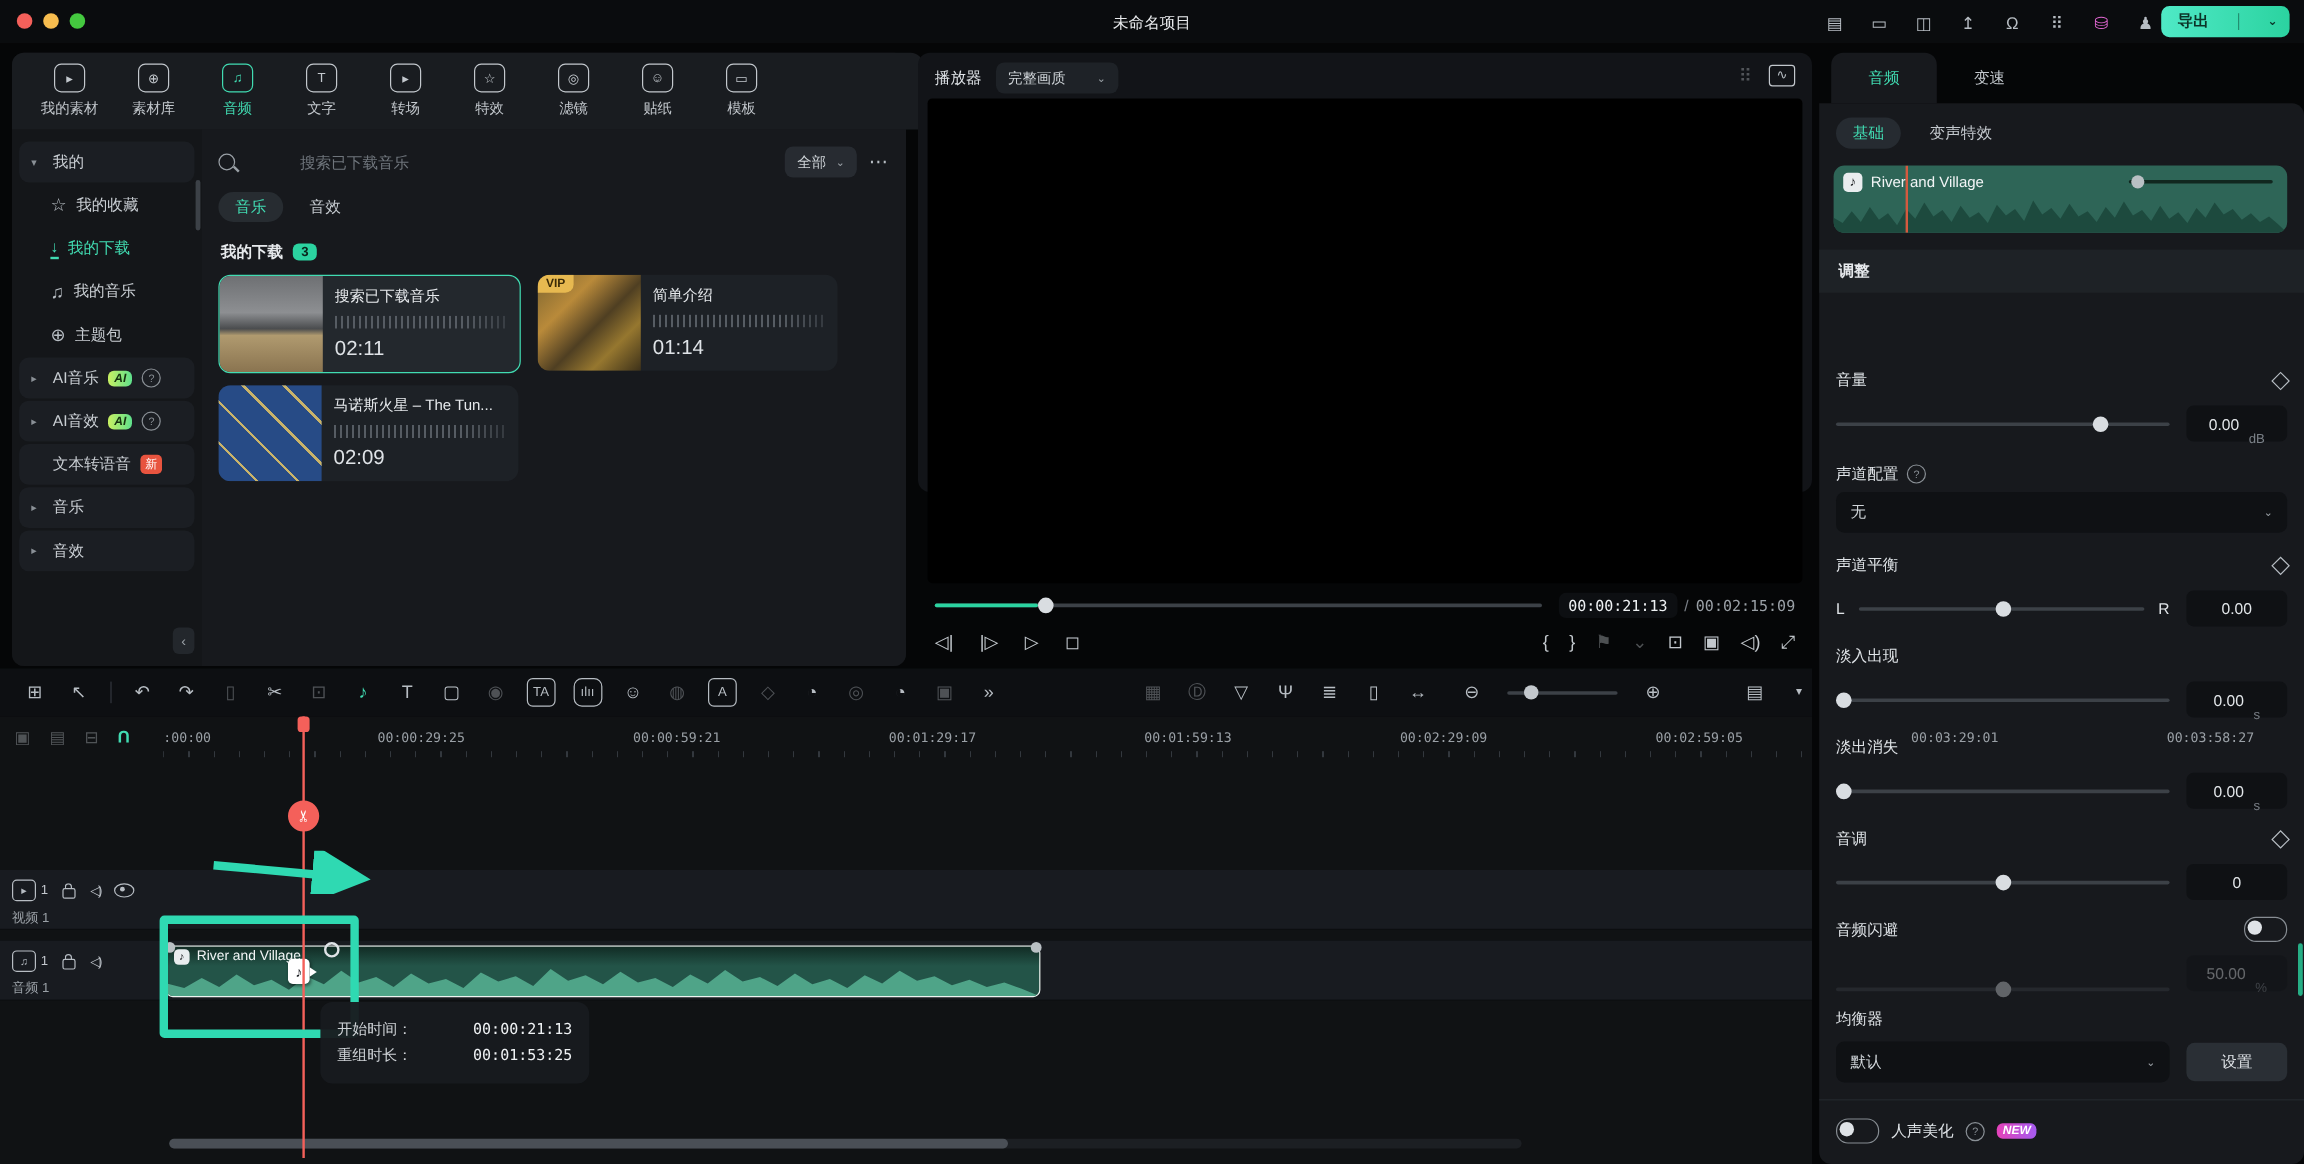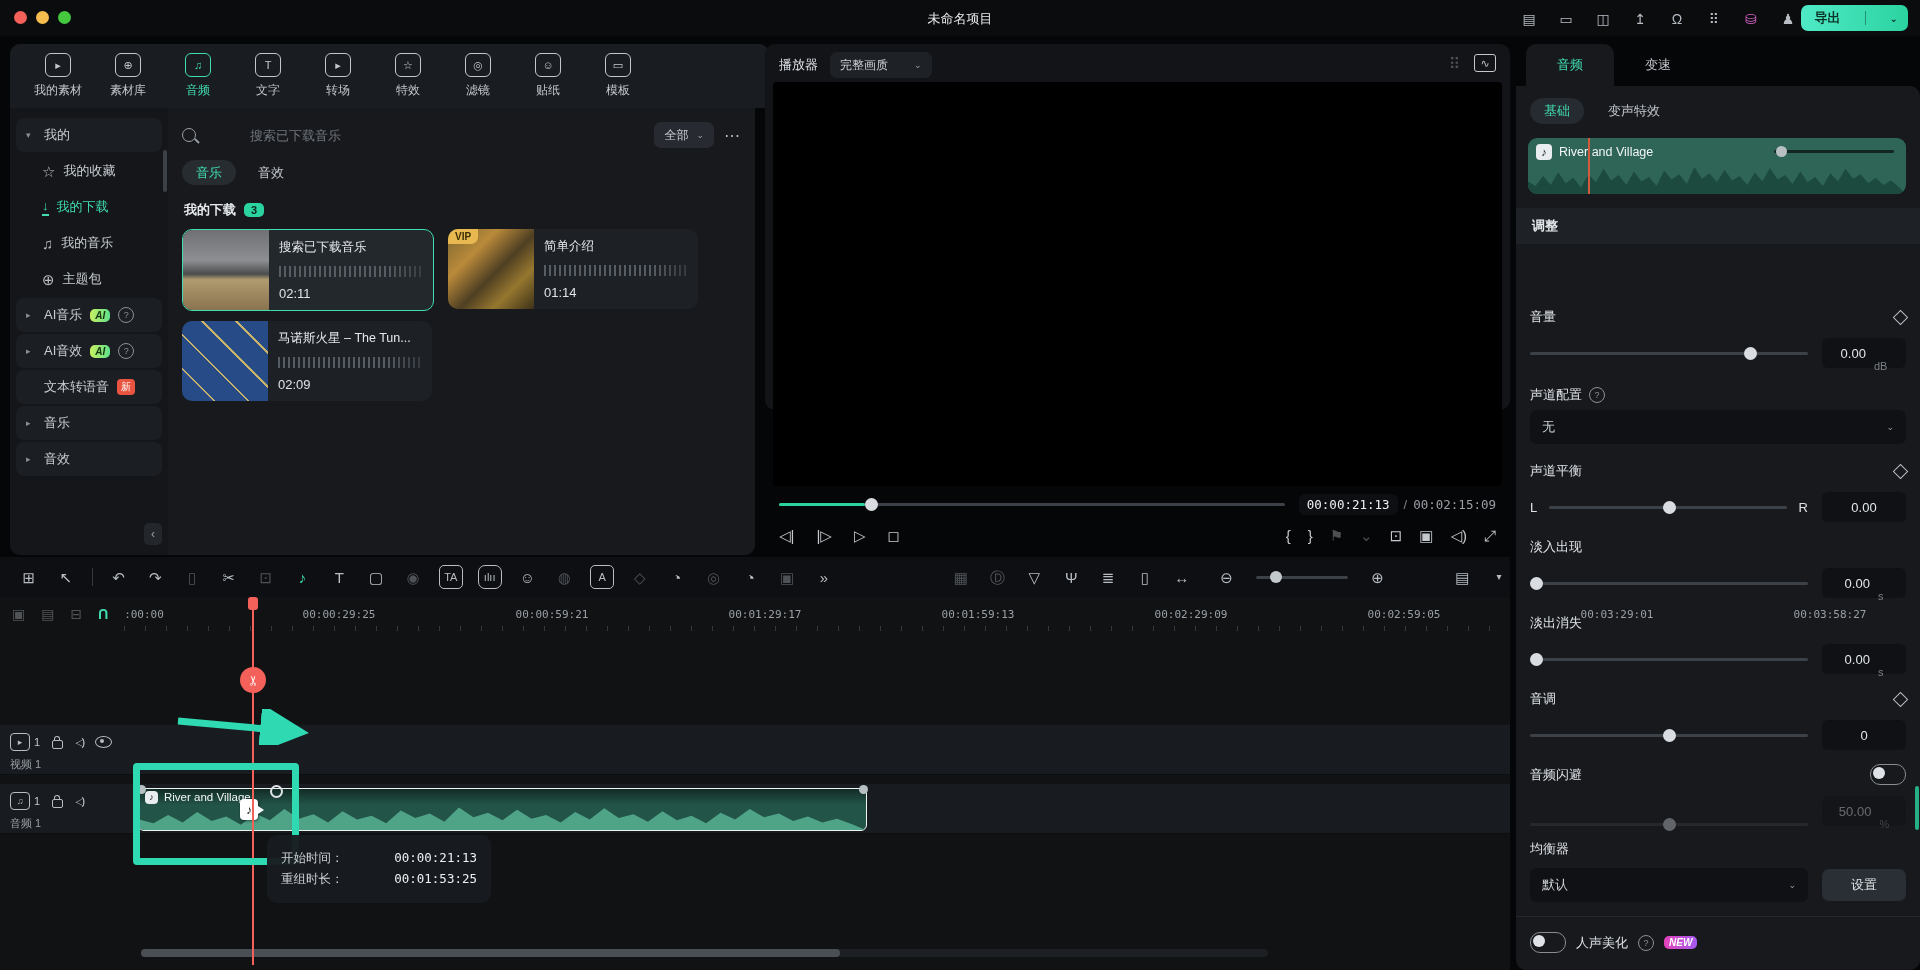--- a/index.html
+++ b/index.html
@@ -69,21 +69,21 @@
   .thumb{width:86px;height:100%;flex:none;position:relative;}
   .t1{background:linear-gradient(#6e7073 0%,#8d8f92 38%,#4a4c4e 55%,#b09a6f 62%,#8a7450 100%);}
   .t2{background:linear-gradient(135deg,#7c6530 0%,#b98a3a 30%,#4f3f22 55%,#96772f 75%,#3d3119 100%);}
   .t3{background:#274b86;}
   .t3::before{content:"";position:absolute;inset:0;background:repeating-linear-gradient(45deg,transparent 0 22px,#c9b36a 22px 24px);}
   .vip{position:absolute;left:0;top:0;background:#e7b950;color:#3c2c07;font-size:10px;font-weight:bold;padding:2px 7px;border-radius:0 0 7px 0;}
   .cinfo{flex:1;padding:9px 10px;display:flex;flex-direction:column;justify-content:space-between;}
   .ctitle{color:#e6e9ec;font-size:12.5px;white-space:nowrap;overflow:hidden;}
   .cwave{height:11px;background:repeating-linear-gradient(90deg,#565c63 0 2px,transparent 2px 5px);
       -webkit-mask-image:linear-gradient(90deg,#000 75%,rgba(0,0,0,.4));}
-  .cdur{color:#dfe3e7;font-size:13px;}
+  .cdur{color:#dfe3e7;font-size:17px;}
   
   .player-panel{left:765px;top:44px;width:745px;height:366px;background:#121418;}
   .pl-head{position:absolute;left:14px;top:8px;display:flex;align-items:center;gap:12px;}
   .pl-label{color:#dfe3e7;font-size:13px;}
   .dd{background:#1e2227;border-radius:7px;height:26px;display:flex;align-items:center;justify-content:space-between;
       padding:0 10px;color:#cfd4d8;font-size:12px;gap:26px;}
   .dd .caret{font-size:9px;color:#9aa0a6;}
   .pl-head-icons{position:absolute;right:14px;top:10px;display:flex;gap:14px;}
   .video{position:absolute;left:8px;top:38px;width:729px;height:404px;background:#000;border-radius:4px;}
   .progress-row{position:absolute;left:14px;top:452px;width:717px;height:16px;display:flex;align-items:center;}
@@ -138,21 +138,21 @@
   .toolbar .ic{width:22px;height:22px;position:relative;font-size:15px;}
   .toolbar .vdiv{width:1px;height:18px;background:#33383e;}
   .teal{color:#41dcb2;}
   .tl-zoom{position:relative;width:92px;height:3px;background:#3c4147;border-radius:2px;margin:0 4px;}
   .tl-zoom .knob{position:absolute;left:14px;top:-5px;width:12px;height:12px;background:#c3c8cd;border-radius:50%;}
   
   .timeline{position:absolute;left:0;top:597px;width:1510px;height:373px;background:#101214;}
   .modebar{position:absolute;left:12px;top:10px;display:flex;gap:16px;}
   .modebar .ic{font-size:14px;}
   .ic-magnet{transform:rotate(180deg);color:#41dcb2;font-weight:bold;}
-  .ruler{position:absolute;left:124px;top:8px;right:0;height:26px;
+  .ruler{position:absolute;left:136px;top:8px;right:0;height:26px;
       background-image:repeating-linear-gradient(90deg,#33383e 0 1px,transparent 1px 21px);
       background-size:100% 5px;background-position:0 100%;background-repeat:no-repeat;}
   .rlabel{position:absolute;top:3px;transform:translateX(-50%);color:#9aa0a6;font-size:11px;font-family:"DejaVu Sans Mono",monospace;}
   .lane{position:absolute;left:0;width:1510px;height:49px;background:#181b20;border-bottom:1px solid #0c0e10;}
   .lane-video{top:128px;} .lane-audio{top:187px;}
   .thead{position:absolute;left:10px;width:112px;}
   .thead .irow{display:flex;align-items:center;gap:12px;height:22px;}
   .thead .tnum{color:#c3c8cd;font-size:11px;margin-left:-8px;}
   .thead .tname{color:#9aa0a6;font-size:11px;margin-top:4px;}
   .tibox{width:18px;height:16px;border:1.5px solid #b7bdc3;border-radius:4px;display:flex;align-items:center;justify-content:center;font-size:9px;color:#b7bdc3;}

